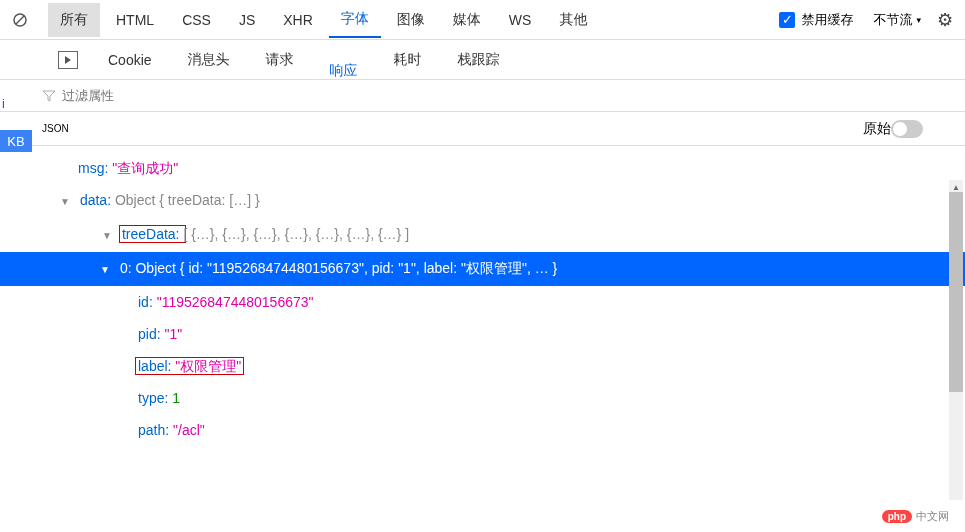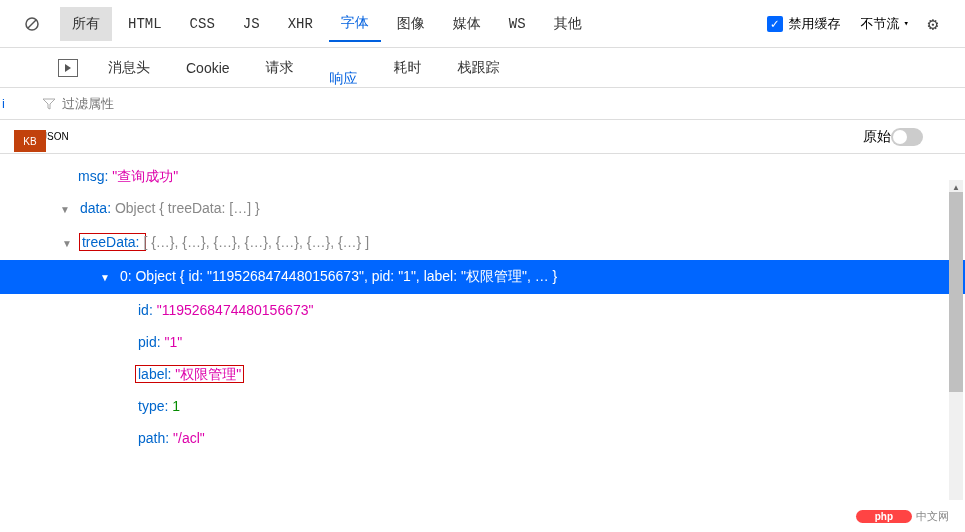--- a/index.html
+++ b/index.html
@@ -10,27 +10,26 @@
     body {
       font-family: -apple-system, BlinkMacSystemFont, "Segoe UI", Arial, sans-serif;
       font-size: 13px;
       background: #fff;
       width: 965px;
       height: 532px;
       overflow: hidden;
       position: relative;
     }
     .top-toolbar {
-      height: 48px;
+      height: 40px;
       border-bottom: 1px solid #ddd;
       display: flex;
       align-items: center;
-      padding: 0 20px;
+      padding: 0 8px;
       gap: 4px;
-      font-family: Liberation Mono, monospace;
     }
     .icon-btn {
       width: 24px;
       height: 24px;
       display: flex;
       align-items: center;
       justify-content: center;
       cursor: pointer;
     }
     .filter-tab {
@@ -87,30 +86,30 @@
       font-size: 14px;
       color: #333;
     }
     .sub-tab.active {
       border-bottom: 2px solid #0060df;
       color: #0060df;
       margin-top: 24px;
     }
     .left-strip {
       position: absolute;
-      left: 14px;
+      left: 0;
       top: 130px;
       width: 32px;
       height: 22px;
-      background: #c2410c;
-      color: white;
-      display: flex;
-      align-items: center;
-      justify-content: center;
-      font-size: 10px;
+      background: #3b82f6;
+      color: white;
+      display: flex;
+      align-items: center;
+      justify-content: center;
+      font-size: 13px;
     }
     .left-char {
       position: absolute;
       left: 0;
       top: 94px;
       color: #0060df;
       font-size: 13px;
       padding: 2px;
     }
     .filter-bar {
@@ -178,21 +177,21 @@
     }
     .tree-row.selected {
       background: #0066ff;
       color: white;
     }
     .tree-row.selected .key,
     .tree-row.selected .preview {
       color: white;
     }
     .indent-1 { padding-left: 78px; }
-    .indent-2 { padding-left: 80px; }
+    .indent-2 { padding-left: 120px; }
     .indent-3 { padding-left: 118px; }
     .indent-4 { padding-left: 138px; }
     .caret {
       display: inline-block;
       width: 14px;
       color: #888;
       margin-right: 2px;
       margin-left: -18px;
     }
     .caret.down::before { content: "▼"; font-size: 10px;}
@@ -237,21 +236,21 @@
       bottom: 8px;
       display: flex;
       align-items: center;
       gap: 4px;
       font-size: 11px;
       color: #888;
     }
     .watermark .logo {
       background: #f44;
       color: white;
-      padding: 1px 19px;
+      padding: 1px 6px;
       border-radius: 10px;
       font-size: 10px;
       font-weight: bold;
     }
     .play-icon-box {
       width: 20px;
       height: 18px;
       border: 1px solid #666;
       display: flex;
       align-items: center;
@@ -291,22 +290,22 @@
   </div>
   <div class="icon-btn" style="font-size:18px;color:#444">⚙</div>
 </div>
 
 <div class="sub-toolbar">
   <div class="play-icon-box">
     <svg width="10" height="10" viewBox="0 0 10 10">
         <polygon points="2,1 8,5 2,9" fill="#555"></polygon>
       </svg>
   </div>
+  <div class="sub-tab">Cookie</div>
   <div class="sub-tab">消息头</div>
-  <div class="sub-tab">Cookie</div>
   <div class="sub-tab">请求</div>
   <div class="sub-tab active">响应</div>
   <div class="sub-tab">耗时</div>
   <div class="sub-tab">栈跟踪</div>
 </div>
 
 <div class="left-char">i</div>
 <div class="left-strip">KB</div>
 
 <div class="filter-bar">

